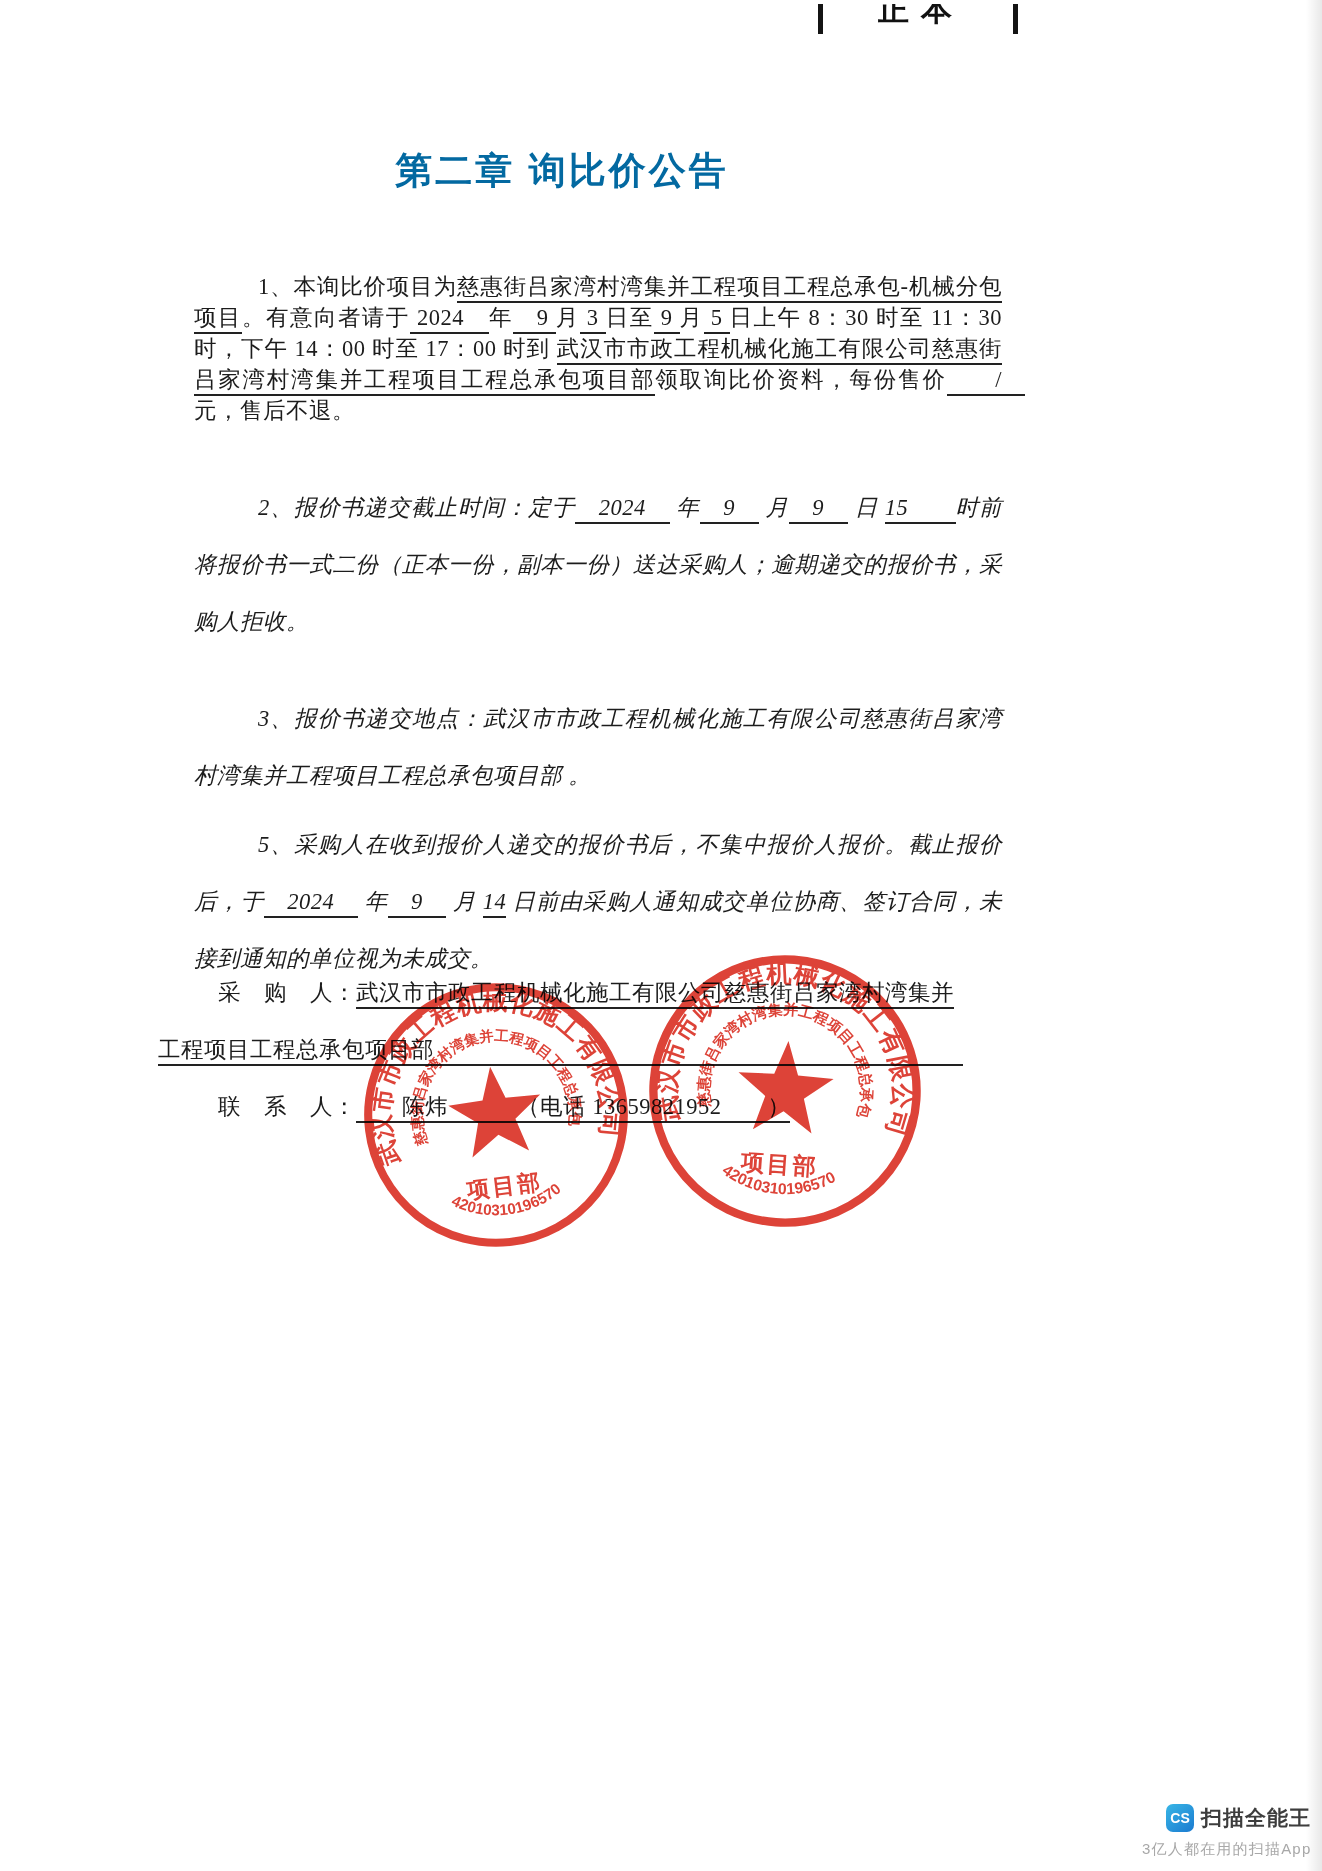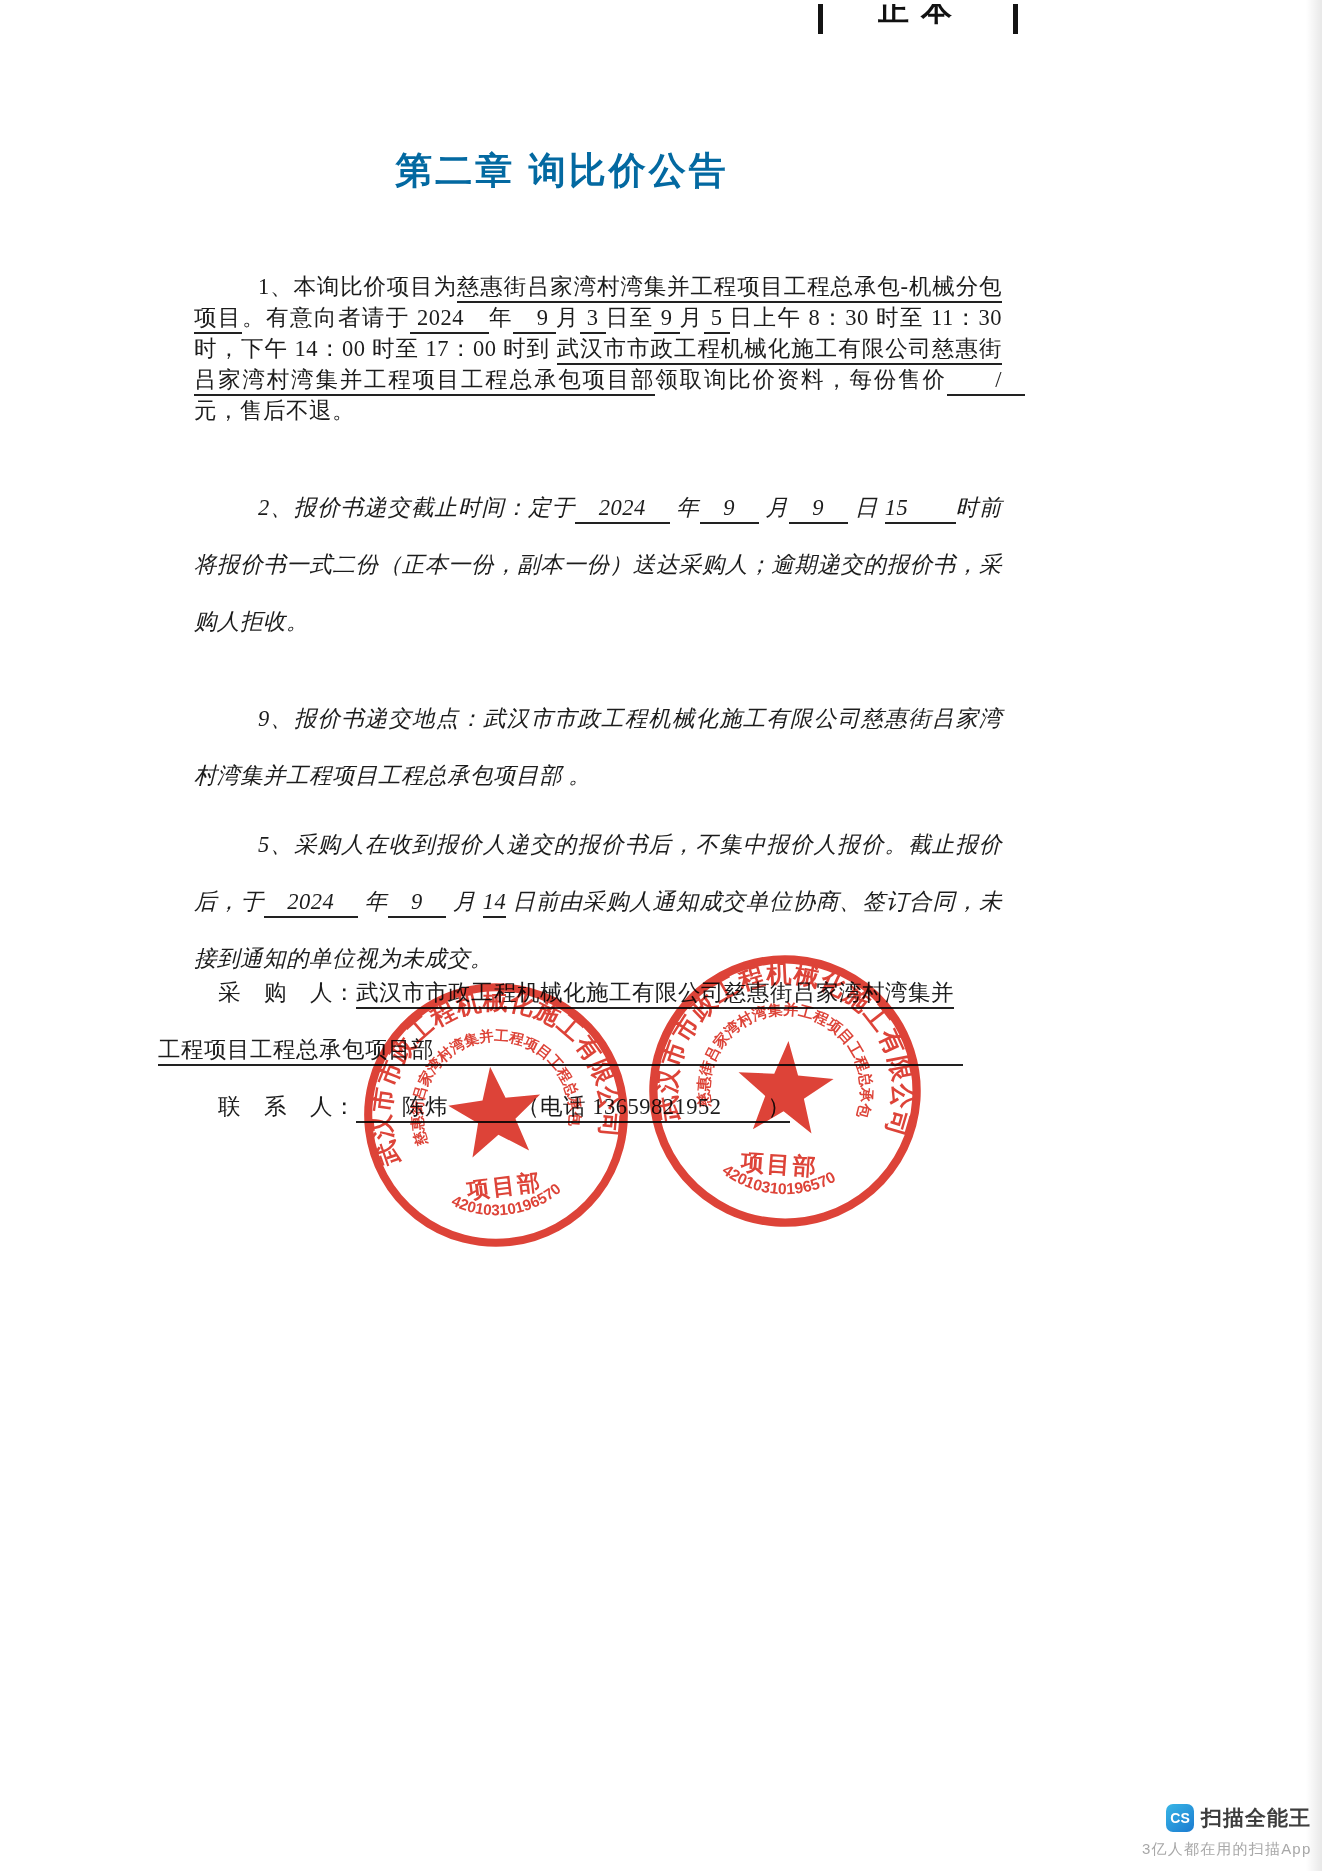--- a/index.html
+++ b/index.html
@@ -61,21 +61,21 @@
   <div class="top-mark">
     <span class="bar b1"></span>
     <span class="tm-text">正本</span>
     <span class="bar b2"></span>
   </div>
 
   <h1 class="title">第二章 询比价公告</h1>
 
   <p class="para tight num-ind p1"><span>1、本询比价项目为</span><span class="u">慈惠街吕家湾村湾集并工程项目工程总承包-机械分包项目</span><span>。有意向者请于</span><span class="u"> 2024　</span><span>年</span><span class="u">　9 </span><span>月</span><span class="u"> 3 </span><span>日至</span><span class="u"> 9 </span><span>月</span><span class="u"> 5 </span><span>日上午 8：30 时至 11：30 时，下午 14：00 时至 17：00 时到 </span><span class="u">武汉市市政工程机械化施工有限公司慈惠街吕家湾村湾集并工程项目工程总承包项目部</span><span>领取询比价资料，每份售价</span><span class="u">　　/　</span><span>元，售后不退。</span></p>
   <p class="para wide num-ind p2"><span>2、报价书递交截止时间：定于</span><span class="u">　2024　</span><span> 年</span><span class="u">　9　</span><span> 月</span><span class="u">　9　</span><span> 日 </span><span class="u">15　　</span><span>时前将报价书一式二份（正本一份，副本一份）送达采购人；逾期递交的报价书，采购人拒收。</span></p>
-  <p class="para wide num-ind p4"><span>9、报价书递交地点：武汉市市政工程机械化施工有限公司慈惠街吕家湾村湾集并工程项目工程总承包项目部 。</span></p>
+  <p class="para wide num-ind p4"><span>3、报价书递交地点：武汉市市政工程机械化施工有限公司慈惠街吕家湾村湾集并工程项目工程总承包项目部 。</span></p>
   <p class="para wide num-ind p5"><span>5、采购人在收到报价人递交的报价书后，不集中报价人报价。截止报价后，于</span><span class="u">　2024　</span><span> 年</span><span class="u">　9　</span><span> 月 </span><span class="u">14</span><span> 日前由采购人通知成交单位协商、签订合同，未接到通知的单位视为未成交。</span></p>
 
   <div class="contact">
     <p><span>采　购　人：</span><span class="u">武汉市市政工程机械化施工有限公司慈惠街吕家湾村湾集并工程项目工程总承包项目部</span><span class="u">　　　　　　　　　　　　　　　　　　　　　　　</span></p>
     <p><span>联　系　人：</span><span class="u">　　陈炜　　　</span><span class="u">（电话 13659821952　　）</span></p>
   </div>
 
   <svg class="seal seal-left" viewBox="0 0 300 300" aria-hidden="true">
     <defs>
       <path id="sa1" d="M 40,192 A 117.7,117.7 0 1 1 260,192"></path>

